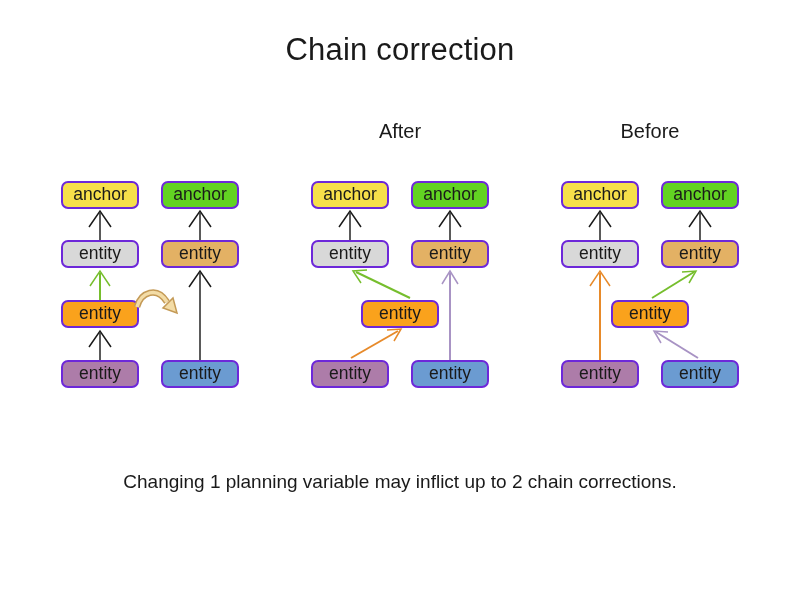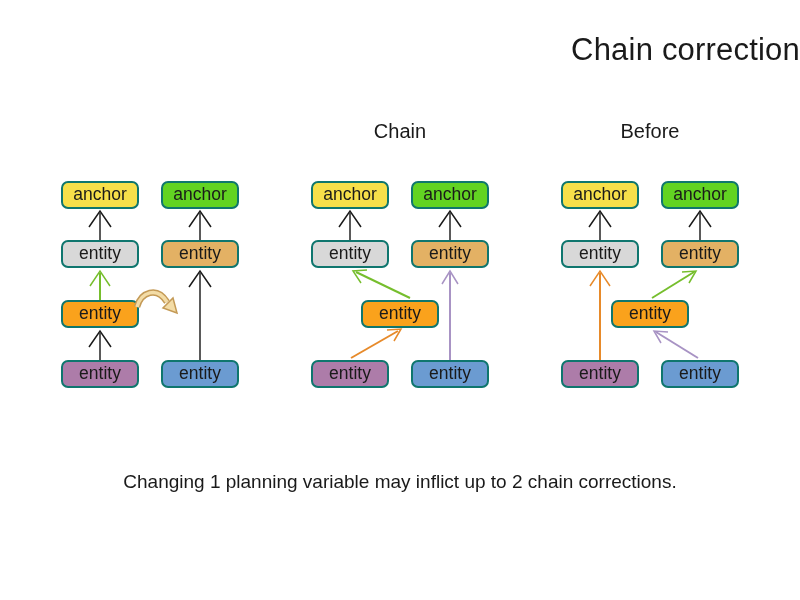--- a/index.html
+++ b/index.html
@@ -1,52 +1,52 @@
 <!DOCTYPE html>
 <html><head>
 <meta charset="utf-8">
 <style>
   html,body{margin:0;padding:0;}
   body{
     width:800px;height:600px;background:#ffffff;position:relative;overflow:hidden;
     font-family:"Liberation Sans", sans-serif;color:#1a1a1a;
   }
   .title{
-    position:absolute;top:32px;left:0;width:800px;text-align:right;
+    position:absolute;top:32px;left:0;width:800px;text-align:center;
     font-size:31px;font-weight:400;letter-spacing:.2px;
   }
   .group-heading{
     position:absolute;top:120px;width:120px;text-align:center;font-size:20px;
   }
   #heading-before{left:340px;}
   #heading-after{left:590px;}
   .caption{
     position:absolute;top:471px;left:0;width:800px;text-align:center;font-size:19px;
   }
   .node{
     position:absolute;width:78px;height:28px;box-sizing:border-box;
-    border:2px solid #0f766e;border-radius:7px;
+    border:2px solid #6d28d9;border-radius:7px;
     display:flex;align-items:center;justify-content:center;
     font-size:17.5px;line-height:1;z-index:1;
   }
   .fill-yellow{background:#F7E04A;}
   .fill-green{background:#62D322;}
   .fill-gray{background:#D8D8D8;}
   .fill-tan{background:#E3B164;}
   .fill-orange{background:#FAA21C;}
   .fill-purple{background:#AD7CA9;}
   .fill-blue{background:#6B9BD1;}
   svg.arrows{position:absolute;left:0;top:0;z-index:2;pointer-events:none;}
 </style>
 </head>
 <body>
 
 <div class="title">Chain correction</div>
 
-<div class="group-heading" id="heading-before">Chain</div>
+<div class="group-heading" id="heading-before">After</div>
 <div class="group-heading" id="heading-after">Before</div>
 
 <div class="node fill-yellow" style="left:61px;top:181px;">anchor</div>
 <div class="node fill-gray" style="left:61px;top:240px;">entity</div>
 <div class="node fill-orange" style="left:61px;top:300px;">entity</div>
 <div class="node fill-purple" style="left:61px;top:360px;">entity</div>
 <div class="node fill-green" style="left:161px;top:181px;">anchor</div>
 <div class="node fill-tan" style="left:161px;top:240px;">entity</div>
 <div class="node fill-blue" style="left:161px;top:360px;">entity</div>
 

